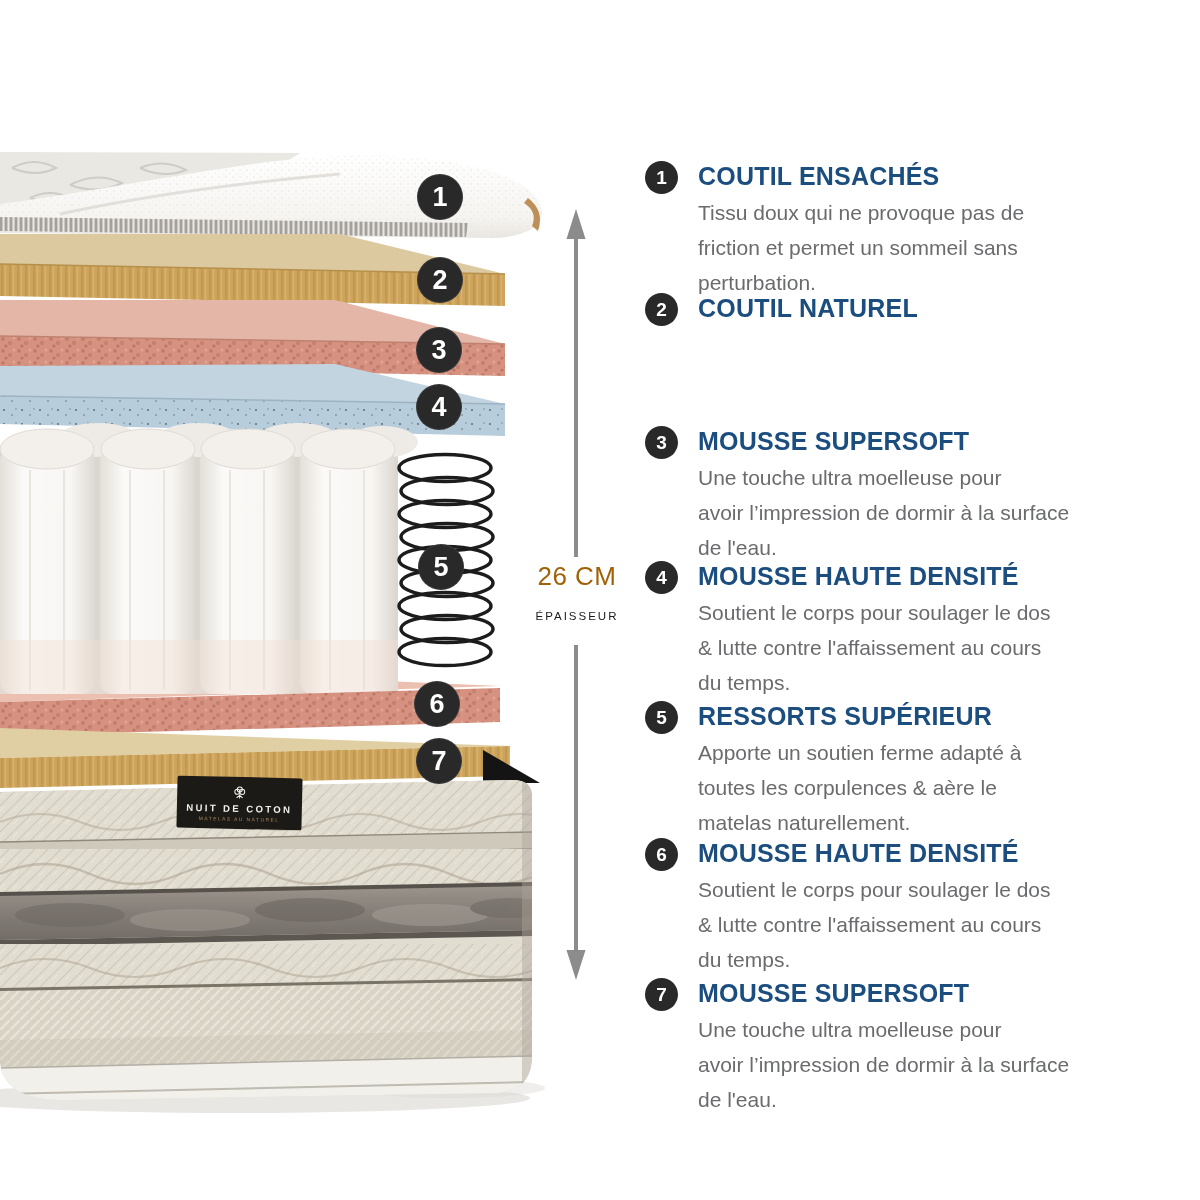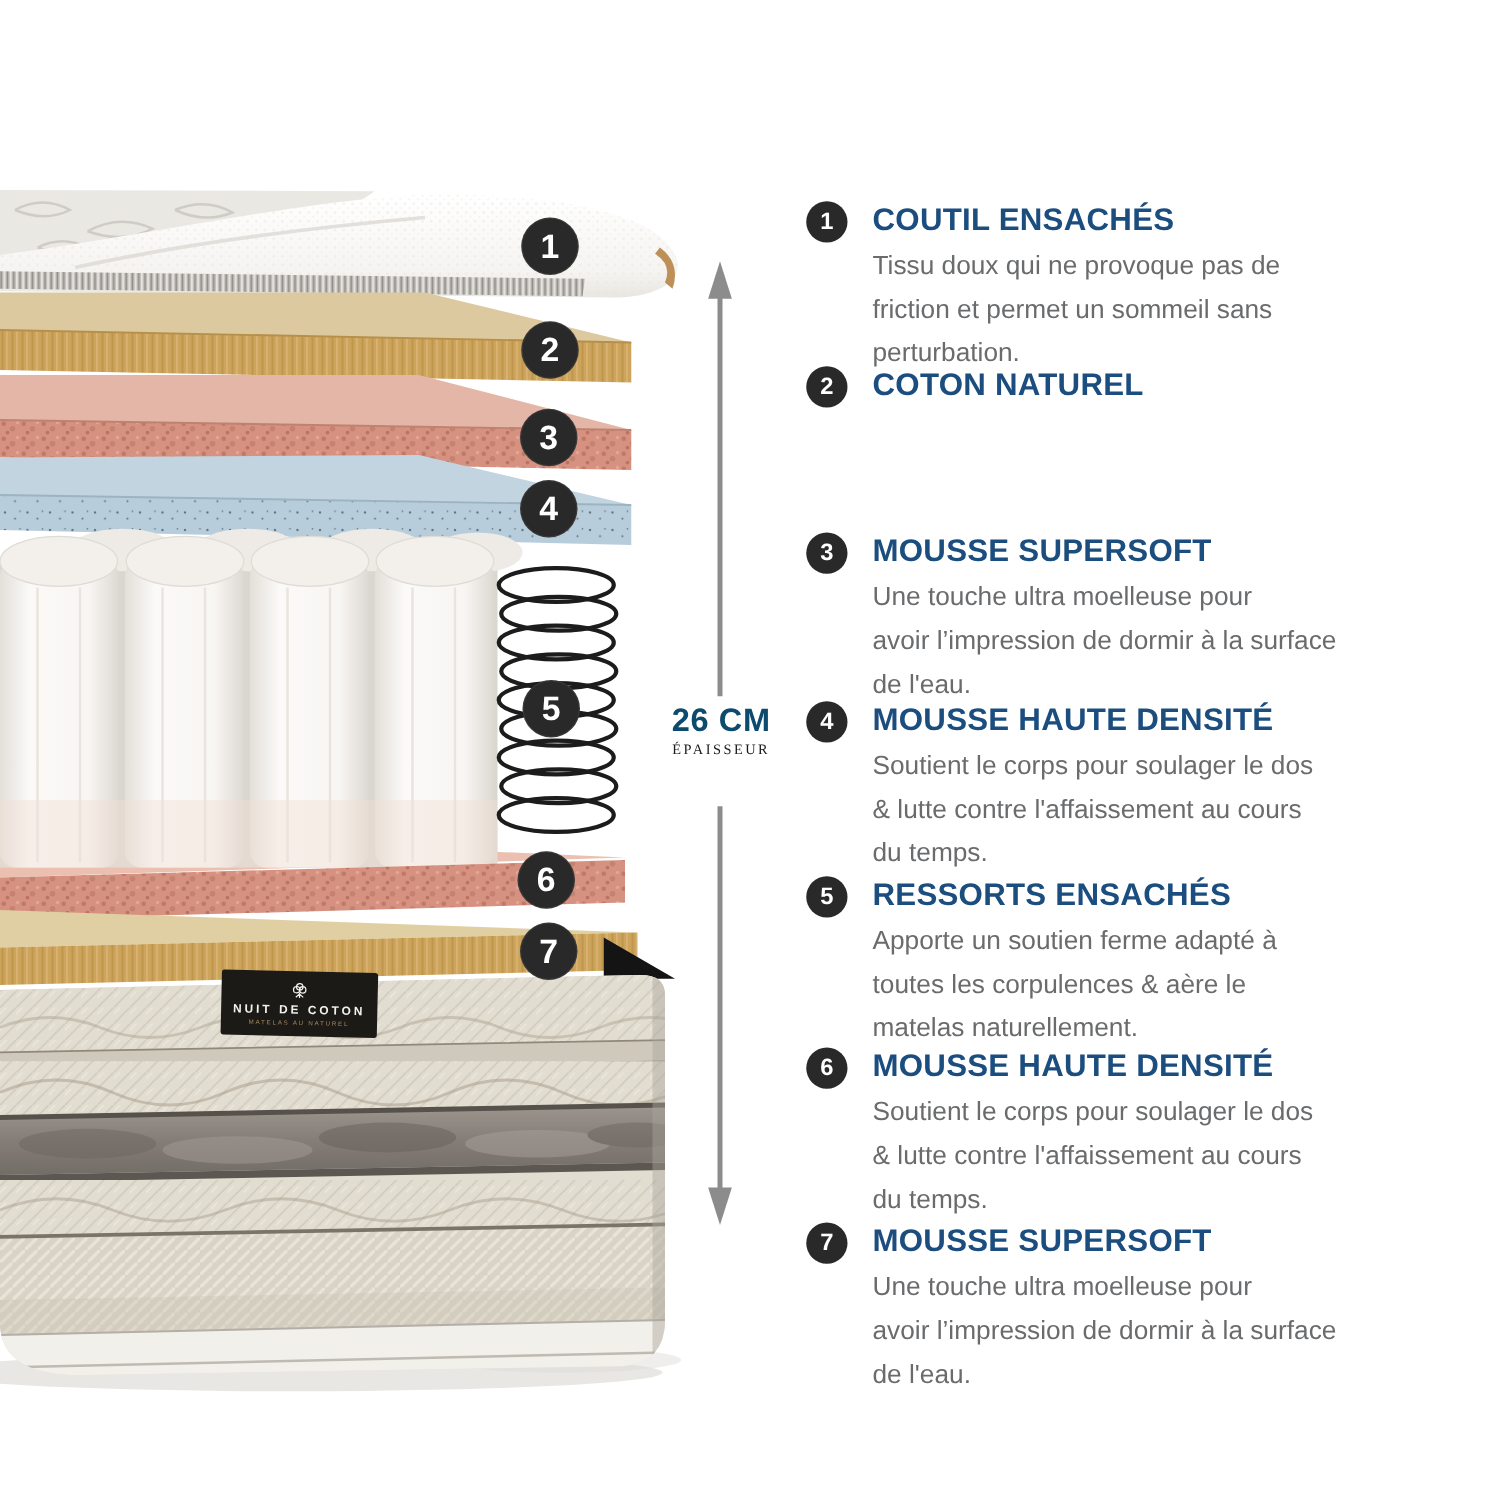--- a/index.html
+++ b/index.html
@@ -20,22 +20,22 @@
     position:absolute;left:177px;top:777px;width:125px;height:52px;background:#1c1a17;
     transform:rotate(1.3deg);display:flex;flex-direction:column;align-items:center;justify-content:center;
     border-radius:2px;
   }
   .brand-label .logo{margin-bottom:1px;}
   .brand-name{color:#f3f1ed;font-size:9.5px;letter-spacing:2.4px;font-weight:bold;white-space:nowrap;}
   .brand-tagline{color:#a8895c;font-size:5px;letter-spacing:1.4px;margin-top:2px;white-space:nowrap;}
   
   .height-arrow{position:absolute;left:556px;top:200px;}
   .dimension{position:absolute;left:498px;top:561px;width:158px;text-align:center;}
-  .dimension .value{font-size:26px;font-weight:bold;color:#0c4a6e;letter-spacing:.5px;}
-  .dimension .label{font-size:11.5px;color:#1a1a1a;letter-spacing:2px;margin-top:2px;font-family:Liberation Serif, serif;}
+  .dimension .value{font-size:26px;font-weight:normal;color:#a16207;letter-spacing:.5px;}
+  .dimension .label{font-size:11.5px;color:#1a1a1a;letter-spacing:2px;margin-top:18px;}
   
   .legend-item{position:absolute;left:645px;width:505px;}
   .legend-badge{
     position:absolute;left:0;top:3px;width:33px;height:33px;border-radius:50%;
     background:#292929;color:#ffffff;display:flex;align-items:center;justify-content:center;
     font-size:19px;font-weight:bold;
   }
   .legend-text{margin-left:53px;}
   .legend-title{margin:0;font-size:25px;line-height:36px;font-weight:bold;color:#1b4d7f;letter-spacing:.2px;}
   .legend-body{margin:1px 0 0 0;font-size:21px;line-height:35px;color:#6a6b6d;white-space:pre-wrap;}
@@ -275,21 +275,21 @@
       <h3 class="legend-title">COUTIL ENSACHÉS</h3>
       <p class="legend-body">Tissu doux qui ne provoque pas de
 friction et permet un sommeil sans
 perturbation.</p>
     </div>
   </div>
 
   <div class="legend-item" style="top:290px;">
     <div class="legend-badge">2</div>
     <div class="legend-text">
-      <h3 class="legend-title">COTON NATUREL</h3>
+      <h3 class="legend-title">COUTIL NATUREL</h3>
     </div>
   </div>
 
   <div class="legend-item" style="top:423px;">
     <div class="legend-badge">3</div>
     <div class="legend-text">
       <h3 class="legend-title">MOUSSE SUPERSOFT</h3>
       <p class="legend-body">Une touche ultra moelleuse pour
 avoir l’impression de dormir à la surface
 de l'eau.</p>
@@ -302,21 +302,21 @@
       <h3 class="legend-title">MOUSSE HAUTE DENSITÉ</h3>
       <p class="legend-body">Soutient le corps pour soulager le dos
 &amp; lutte contre l'affaissement au cours
 du temps.</p>
     </div>
   </div>
 
   <div class="legend-item" style="top:698px;">
     <div class="legend-badge">5</div>
     <div class="legend-text">
-      <h3 class="legend-title">RESSORTS ENSACHÉS</h3>
+      <h3 class="legend-title">RESSORTS SUPÉRIEUR</h3>
       <p class="legend-body">Apporte un soutien ferme adapté à
 toutes les corpulences &amp; aère le
 matelas naturellement.</p>
     </div>
   </div>
 
   <div class="legend-item" style="top:835px;">
     <div class="legend-badge">6</div>
     <div class="legend-text">
       <h3 class="legend-title">MOUSSE HAUTE DENSITÉ</h3>

